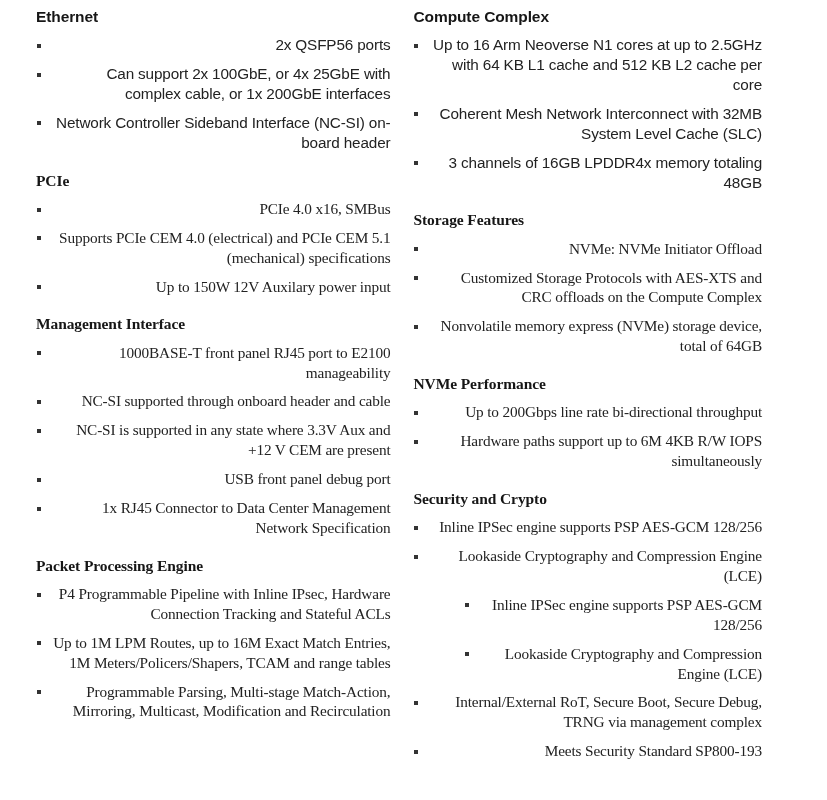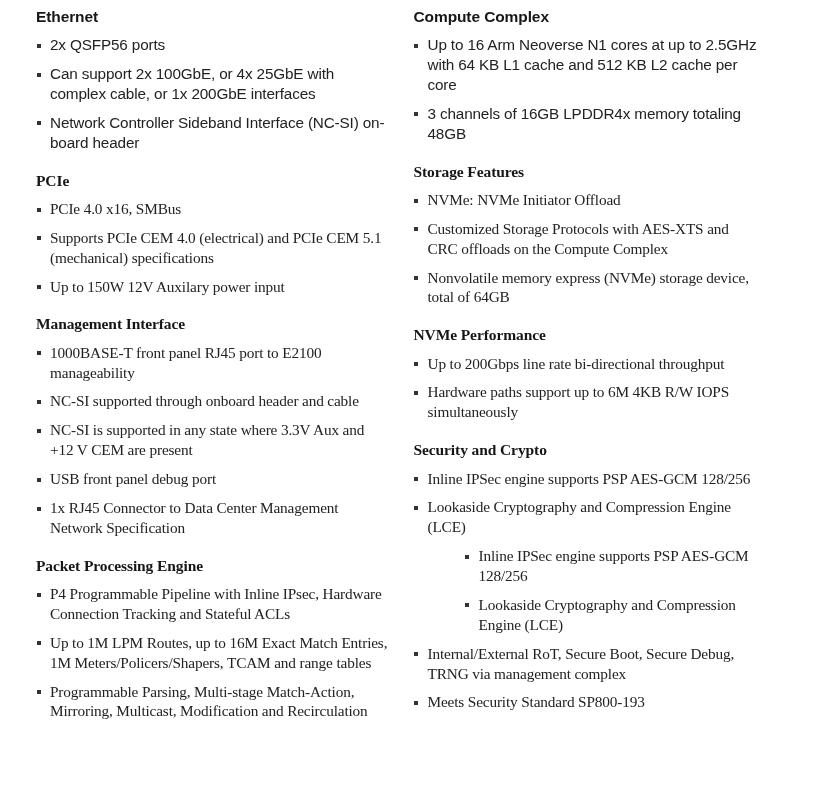--- a/index.html
+++ b/index.html
@@ -57,20 +57,21 @@
     line-height: 1.18;
     letter-spacing: -0.1px;
     margin: 0 0 9px 0;
     color: #161616;
   }
 
   .bullet-list {
     list-style: none;
     margin: 0;
     padding: 0;
+    text-align: right;
   }
 
   .bullet-item {
     position: relative;
     padding-left: 14px;
     margin-bottom: 9px;
     font-size: 15.3px;
     line-height: 1.30;
     letter-spacing: -0.15px;
     color: #222222;
@@ -153,21 +154,21 @@
           <li class="bullet-item"><span class="bullet-marker"></span><span class="bullet-text">Up to 1M LPM Routes, up to 16M Exact Match Entries, 1M Meters/Policers/Shapers, TCAM and range tables</span></li>
           <li class="bullet-item"><span class="bullet-marker"></span><span class="bullet-text">Programmable Parsing, Multi-stage Match-Action, Mirroring, Multicast, Modification and Recirculation</span></li>
         </ul>
       </div>
     </div>
   <div class="column column-right">
       <div class="section">
         <h2 class="section-heading">Compute Complex</h2>
         <ul class="bullet-list">
           <li class="bullet-item"><span class="bullet-marker"></span><span class="bullet-text">Up to 16 Arm Neoverse N1 cores at up to 2.5GHz with 64 KB L1 cache and 512 KB L2 cache per core</span></li>
-          <li class="bullet-item"><span class="bullet-marker"></span></li>
+          <li class="bullet-item"><span class="bullet-marker"></span><span class="bullet-text">Coherent Mesh Network Interconnect with 32MB System Level Cache (SLC)</span></li>
           <li class="bullet-item"><span class="bullet-marker"></span><span class="bullet-text">3 channels of 16GB LPDDR4x memory totaling 48GB</span></li>
         </ul>
       </div>
       <div class="section">
         <h2 class="section-heading">Storage Features</h2>
         <ul class="bullet-list">
           <li class="bullet-item"><span class="bullet-marker"></span><span class="bullet-text">NVMe: NVMe Initiator Offload</span></li>
           <li class="bullet-item"><span class="bullet-marker"></span><span class="bullet-text">Customized Storage Protocols with AES-XTS and CRC offloads on the Compute Complex</span></li>
           <li class="bullet-item"><span class="bullet-marker"></span><span class="bullet-text">Nonvolatile memory express (NVMe) storage device, total of 64GB</span></li>
         </ul>

